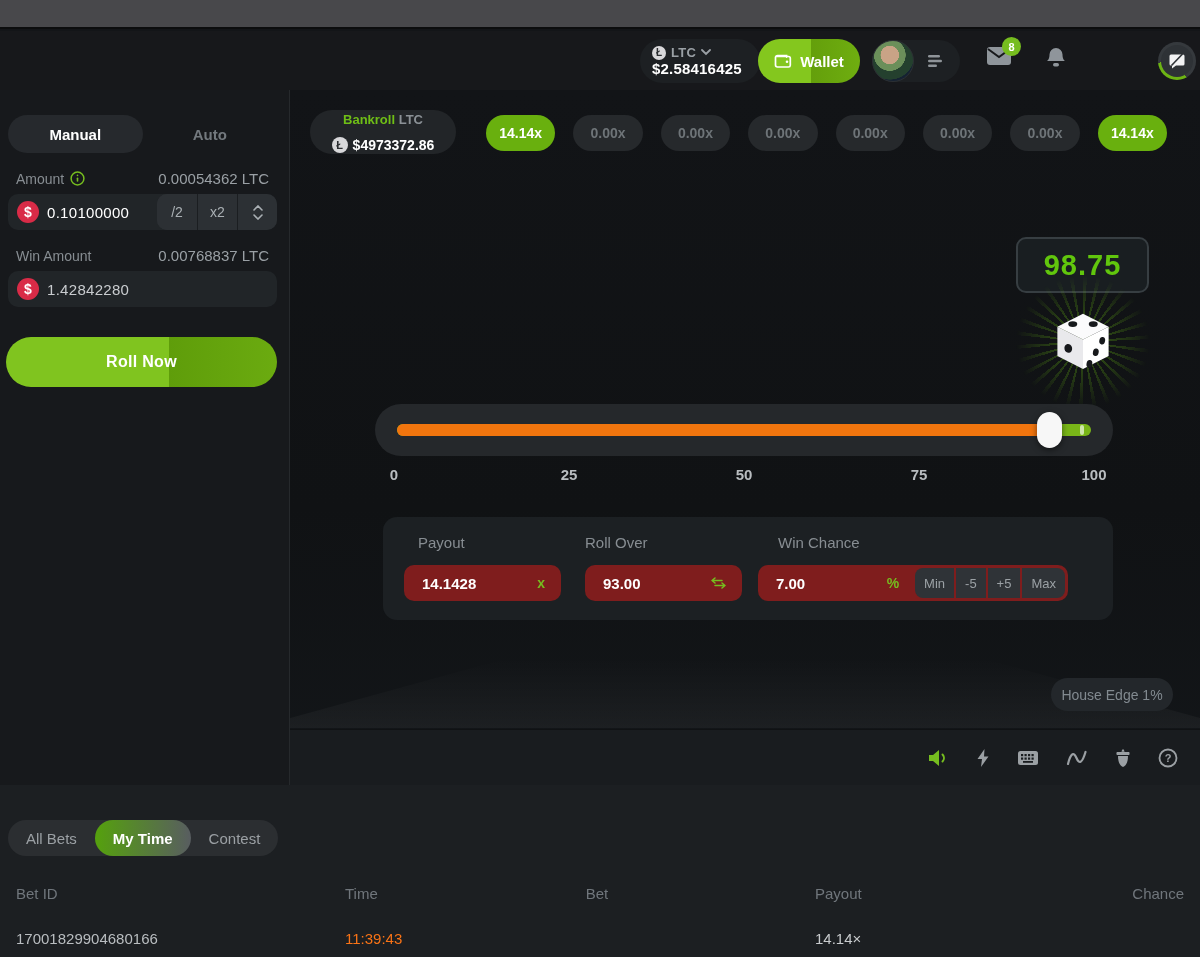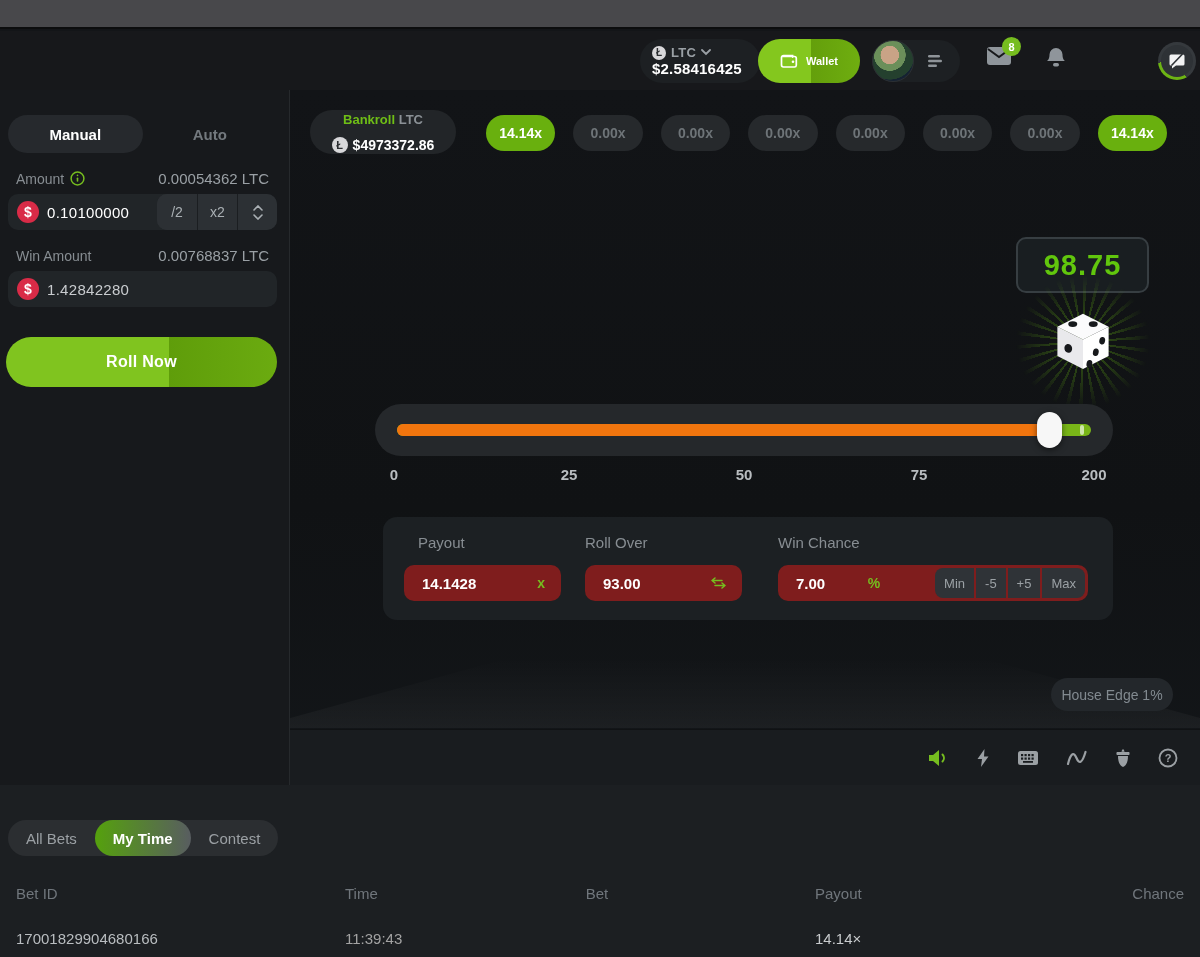--- a/index.html
+++ b/index.html
@@ -15,21 +15,21 @@
   .currency-pill { position:absolute; left:640px; top:8px; height:44px; min-width:120px; border-radius:22px; background:#1d2023; display:flex; flex-direction:column; justify-content:center; padding:0 14px 0 12px; }
   .currency-top { display:flex; align-items:center; gap:5px; }
   .coin { display:inline-flex; align-items:center; justify-content:center; border-radius:50%; background:#d8d8da; color:#2a2d30; font-weight:bold; }
   .coin.sm { width:14px; height:14px; font-size:10px; }
   .coin.md { width:16px; height:16px; font-size:11px; }
   .currency-code { color:#9aa0a5; font-size:13px; font-weight:bold; letter-spacing:.3px; }
   .chev { width:10px; height:7px; }
   .currency-balance { color:#ffffff; font-size:15px; font-weight:bold; letter-spacing:.2px; }
   .wallet-btn { position:absolute; left:758px; top:8px; width:102px; height:44px; border:none; border-radius:22px; cursor:pointer;
     background:linear-gradient(90deg,#84c71e 0%,#84c71e 52%,#649f0b 52%,#6fae10 100%);
-    color:#fff; font-weight:bold; font-size:11px; display:flex; align-items:center; justify-content:center; gap:8px; font-family:inherit; }
+    color:#fff; font-weight:bold; font-size:15px; display:flex; align-items:center; justify-content:center; gap:8px; font-family:inherit; }
   .avatar-pill { position:absolute; left:872px; top:9px; width:88px; height:42px; border-radius:21px; background:#1d2023; display:flex; align-items:center; padding:0 12px 0 0; cursor:pointer; }
   .avatar { width:42px; height:42px; border-radius:50%; background:radial-gradient(circle at 42% 35%, #c9a386 0 26%, #6b8f5a 27% 45%, #24402e 46% 70%, #152232 71% 100%); border:1px solid #2c3034; }
   .menu-icon { margin-left:12px; display:block; }
   .icon-btn { position:absolute; background:none; border:none; cursor:pointer; padding:0; }
   .mail-btn { left:986px; top:15px; }
   .badge { position:absolute; right:-9px; top:-9px; width:19px; height:19px; border-radius:50%; background:#76bd1f; color:#fff; font-size:11px; font-weight:bold; display:flex; align-items:center; justify-content:center; }
   .bell-btn { left:1045px; top:15px; }
   .chat-btn { left:1158px; top:11px; width:38px; height:38px; border-radius:50%;
     background:conic-gradient(from 150deg, #6db414 0deg 115deg, #35393d 115deg 360deg); display:flex; align-items:center; justify-content:center; }
   .chat-btn .inner { width:32px; height:32px; border-radius:50%; background:#2e3236; display:flex; align-items:center; justify-content:center; }
@@ -99,21 +99,21 @@
   .bets { position:absolute; left:0; top:785px; width:1200px; height:172px; background:#1c1f22; }
   .bet-tabs { position:absolute; left:8px; top:35px; height:36px; border-radius:18px; background:#2b2e31; display:flex; align-items:center; }
   .bet-tab { padding:0 18px; height:36px; display:flex; align-items:center; color:#9ba0a4; font-size:15px; border-radius:18px; cursor:pointer; }
   .bet-tab.active { background:linear-gradient(90deg,#55a10d 0%,#585d60 100%); color:#fff; font-weight:bold; }
   .thead span { position:absolute; top:100px; color:#70767c; font-size:15px; }
   .trow span { position:absolute; top:145px; font-size:15px; }
   .c-id { left:16px; } .c-time { left:345px; }
   .c-bet { left:597px; transform:translateX(-50%); display:flex; align-items:center; gap:6px; }
   .c-payout { left:815px; } .c-profit { right:16px; display:flex; align-items:center; gap:6px; }
   .trow .c-id { color:#b9bdc0; }
-  .trow .c-time { color:#a3a3a3; }
+  .trow .c-time { color:#f97316; }
   .trow .c-bet { color:#ffffff; font-weight:bold; }
   .trow .c-payout { color:#c8cbcd; }
   .trow .c-profit { color:#77bd1f; font-weight:bold; }
 
   svg { display:block; }
 </style>
 </head>
 <body>
 
 <div id="app">
@@ -269,42 +269,42 @@
         <div class="slider-fill"></div>
         <div class="slider-marker"></div>
         <div class="slider-thumb"></div>
       </div>
     </div>
     <div class="ticks">
       <span class="tick" style="left:19px;">0</span>
       <span class="tick" style="left:194px;">25</span>
       <span class="tick" style="left:369px;">50</span>
       <span class="tick" style="left:544px;">75</span>
-      <span class="tick" style="left:719px;">200</span>
+      <span class="tick" style="left:719px;">100</span>
     </div>
 
     <div class="controls">
       <span class="ctl-label" style="left:35px;">Payout</span>
       <div class="ctl-input" style="left:21px; width:157px;">
         <span class="ctl-val">14.1428</span>
         <span class="ctl-suffix">x</span>
       </div>
 
       <span class="ctl-label" style="left:202px;">Roll Over</span>
       <div class="ctl-input" style="left:202px; width:157px;">
         <span class="ctl-val">93.00</span>
         <span class="ctl-suffix">
           <svg width="15" height="12" viewBox="0 0 15 12">
               <path d="M4 1L1 3.5 4 6M1 3.5h10M11 6l3 2.5-3 2.5M14 8.5H4" stroke="#76bd1f" stroke-width="1.5" fill="none" stroke-linecap="round" stroke-linejoin="round"></path>
             </svg>
         </span>
       </div>
 
       <span class="ctl-label" style="left:395px;">Win Chance</span>
-      <div class="ctl-input" style="left:395px; width:310px;gap:39px;">
+      <div class="ctl-input" style="left:375px; width:310px;">
         <span class="ctl-val">7.00</span>
         <span class="ctl-suffix">%</span>
         <div class="wc-btns">
           <button class="wc-btn">Min</button>
           <button class="wc-btn">-5</button>
           <button class="wc-btn">+5</button>
           <button class="wc-btn">Max</button>
         </div>
       </div>
     </div>

